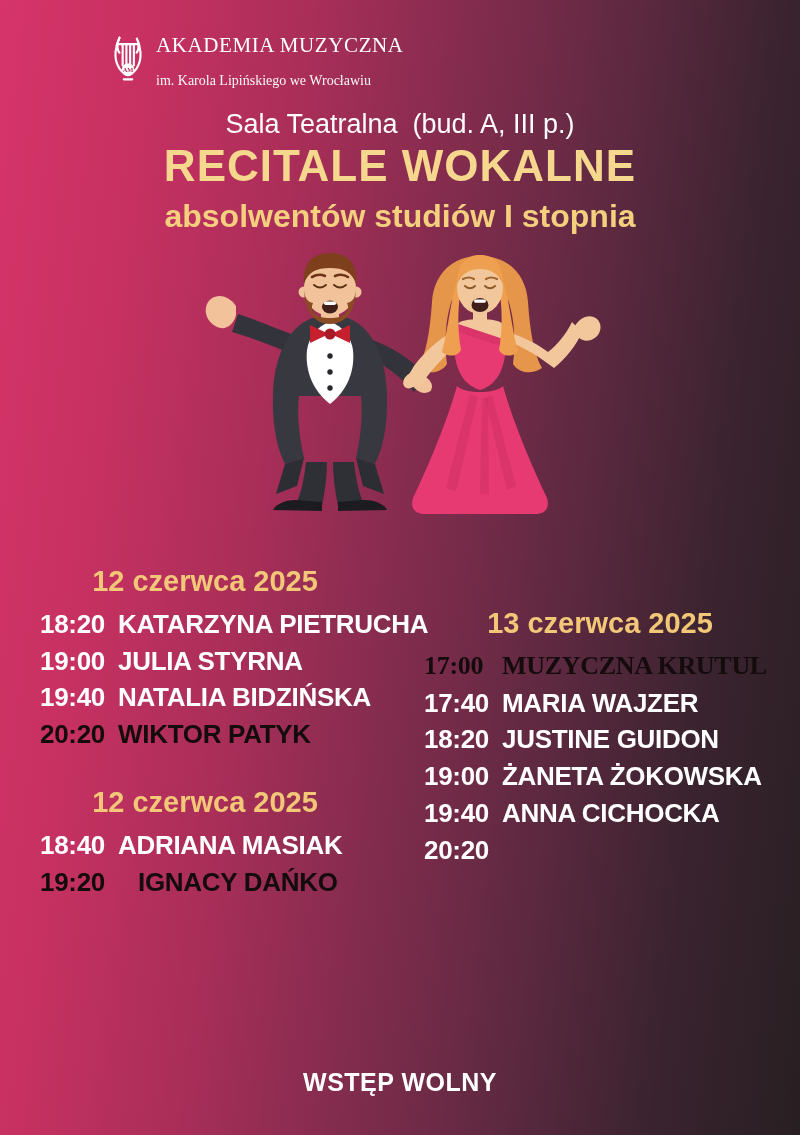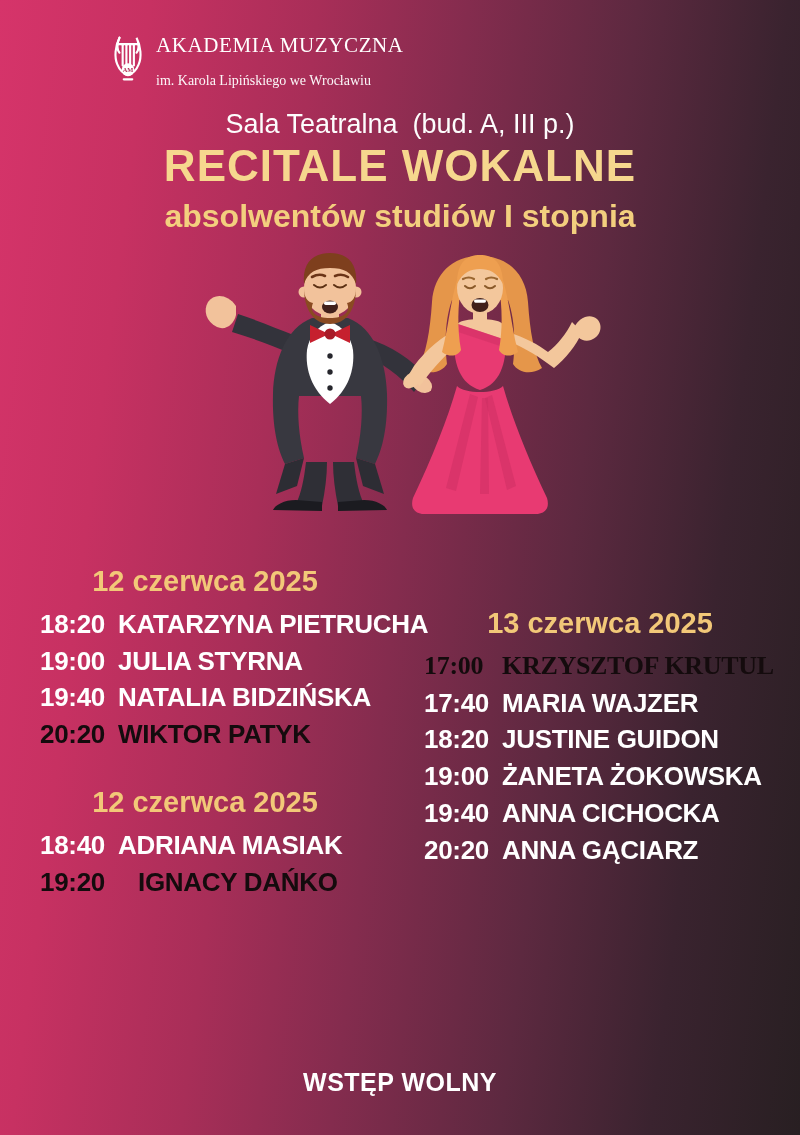--- a/index.html
+++ b/index.html
@@ -153,41 +153,40 @@
     <div class="row" style="color: rgb(20, 11, 13);">
       <span class="time">20:20</span>
       <span class="name">WIKTOR PATYK</span>
     </div>
   </div>
 
   <div class="abs section secR">
     <div class="date-h">13 czerwca 2025</div>
     <div class="row" style="color: rgb(20, 11, 13); font-family: Liberation Serif, serif;">
       <span class="time">17:00</span>
-      <span class="name">KRZYSZTOF KRUTUL</span>
+      <span class="name">MUZYCZNA KRUTUL</span>
     </div>
     <div class="row" style="color: rgb(255, 255, 255);">
       <span class="time">17:40</span>
       <span class="name">MARIA WAJZER</span>
     </div>
     <div class="row" style="color: rgb(255, 255, 255);">
       <span class="time">18:20</span>
       <span class="name">JUSTINE GUIDON</span>
     </div>
     <div class="row" style="color: rgb(255, 255, 255);">
       <span class="time">19:00</span>
       <span class="name">ŻANETA ŻOKOWSKA</span>
     </div>
     <div class="row" style="color: rgb(255, 255, 255);">
       <span class="time">19:40</span>
       <span class="name">ANNA CICHOCKA</span>
     </div>
     <div class="row" style="color: rgb(255, 255, 255);">
       <span class="time">20:20</span>
-      <span class="name">ANNA GĄCIARZ</span>
     </div>
   </div>
 
   <div class="abs section sec2">
     <div class="date-h">12 czerwca 2025</div>
     <div class="row" style="color: rgb(255, 255, 255);">
       <span class="time">18:40</span>
       <span class="name">ADRIANA MASIAK</span>
     </div>
     <div class="row" style="color: rgb(20, 11, 13); gap: 20px;">

